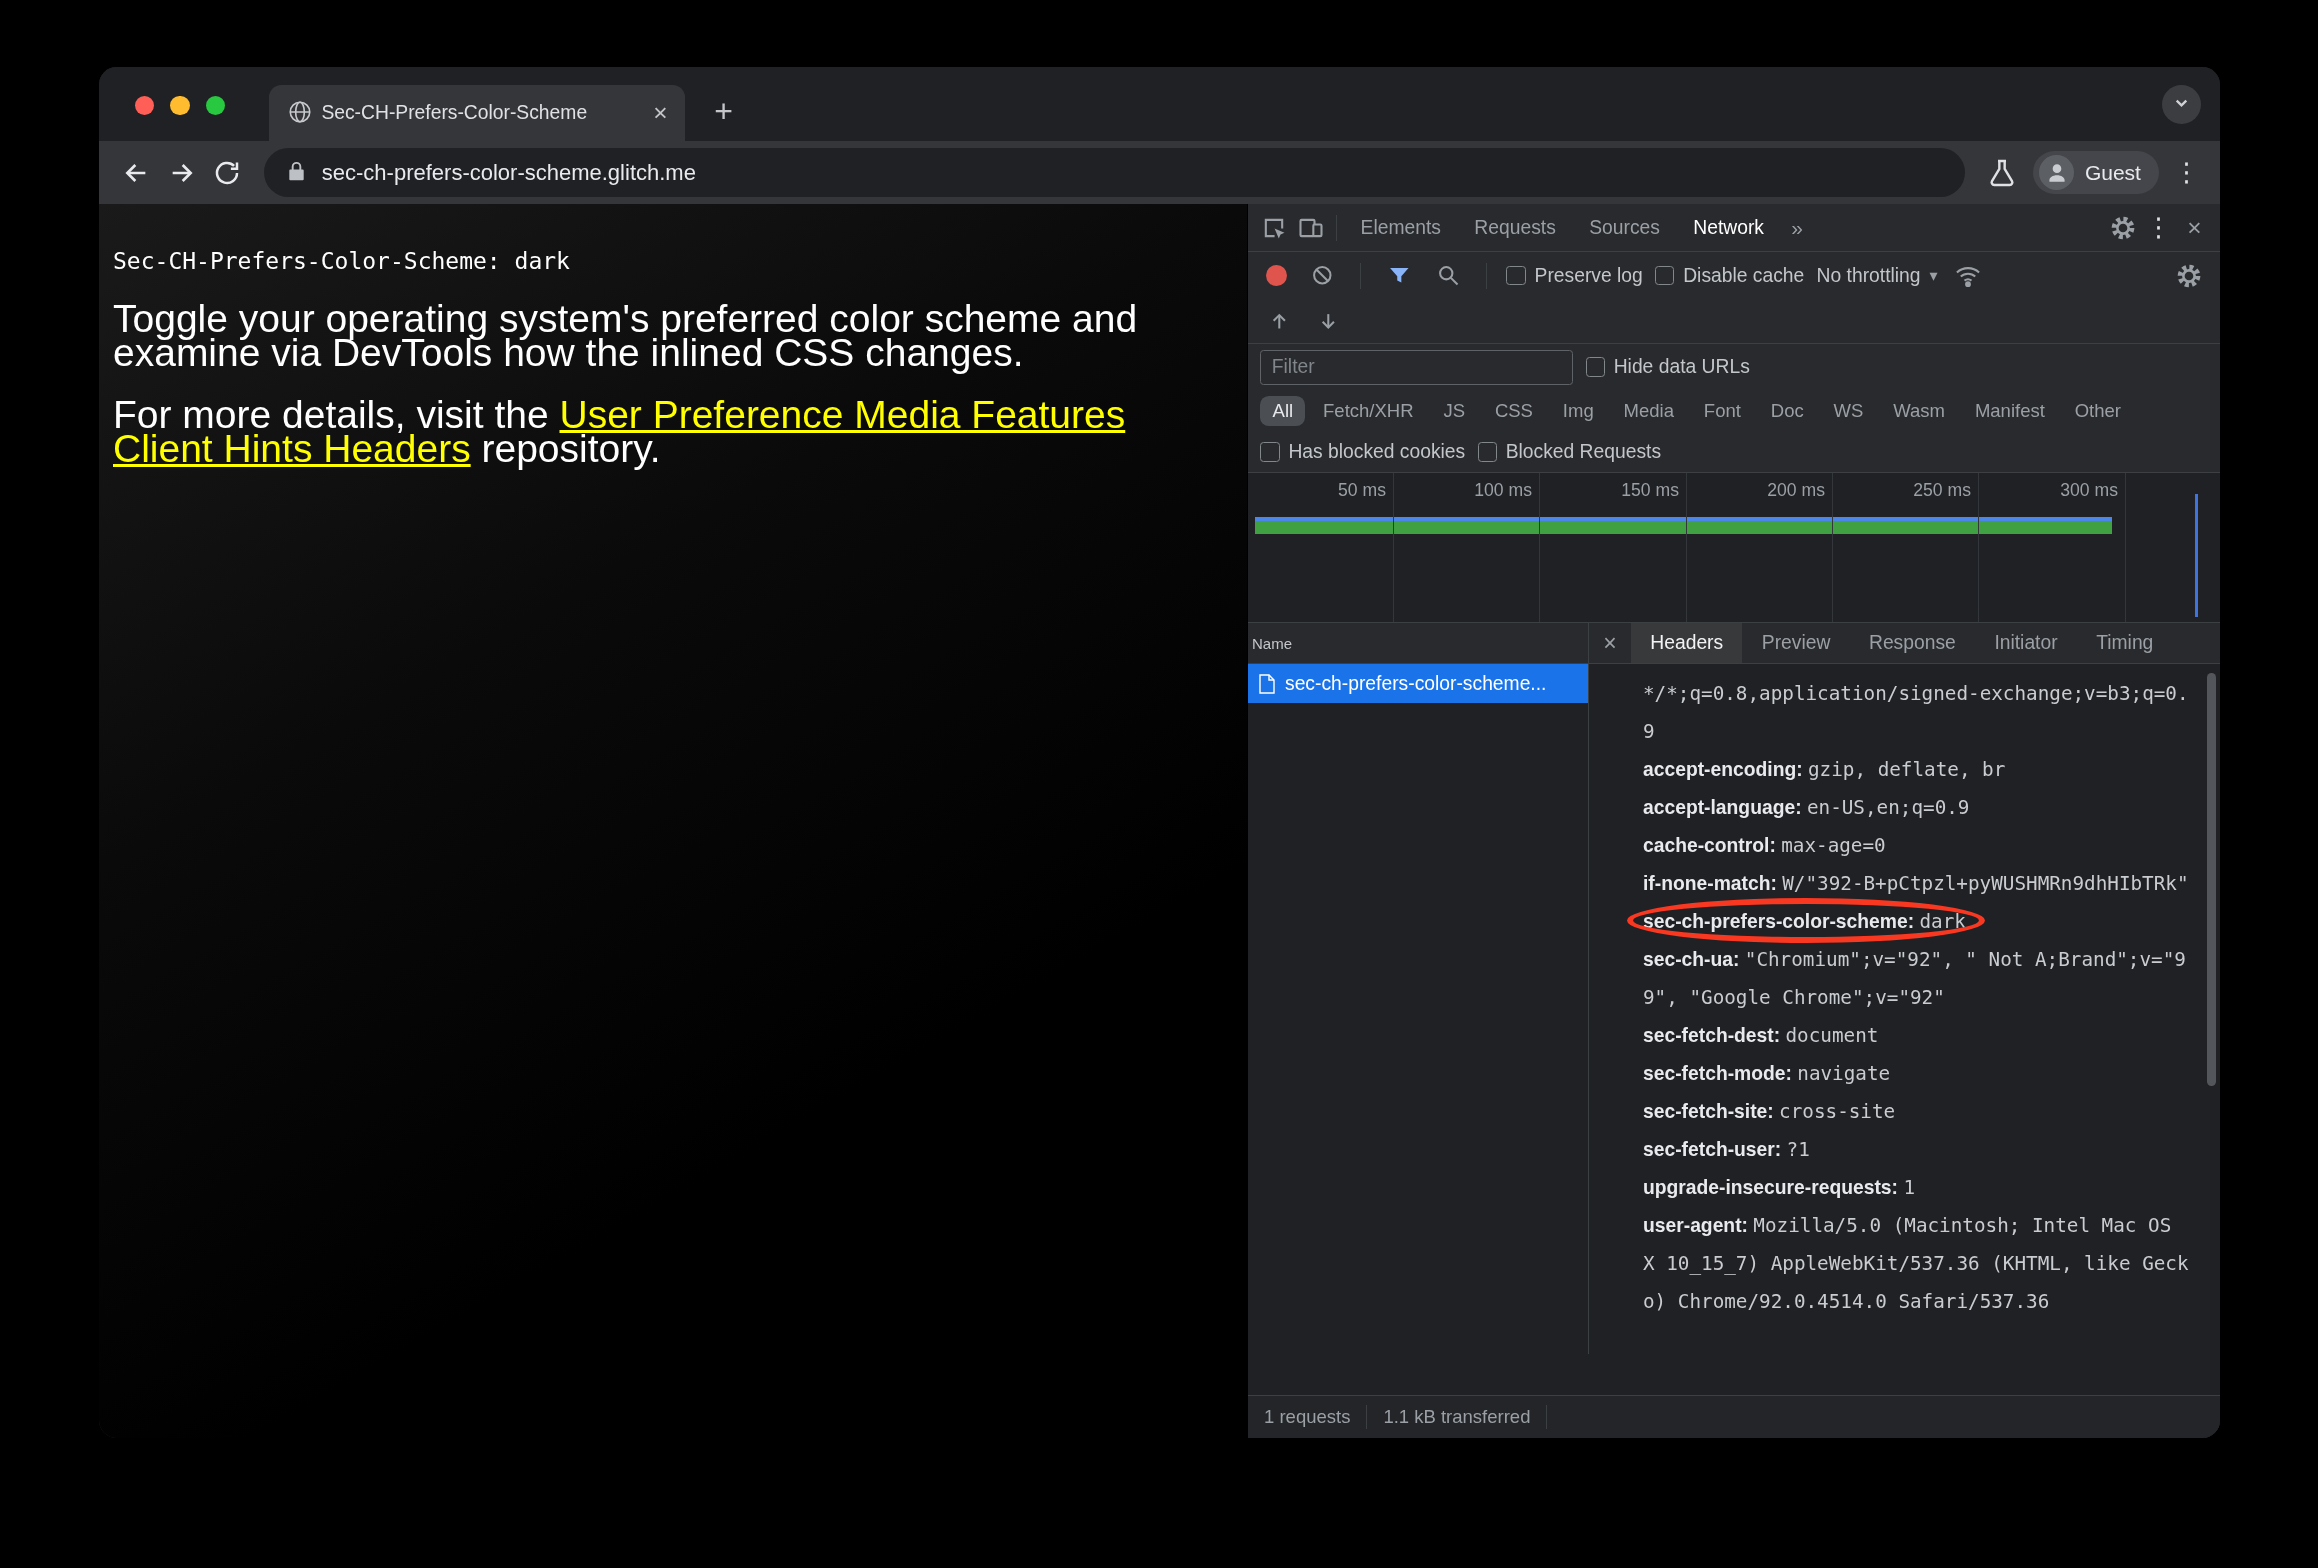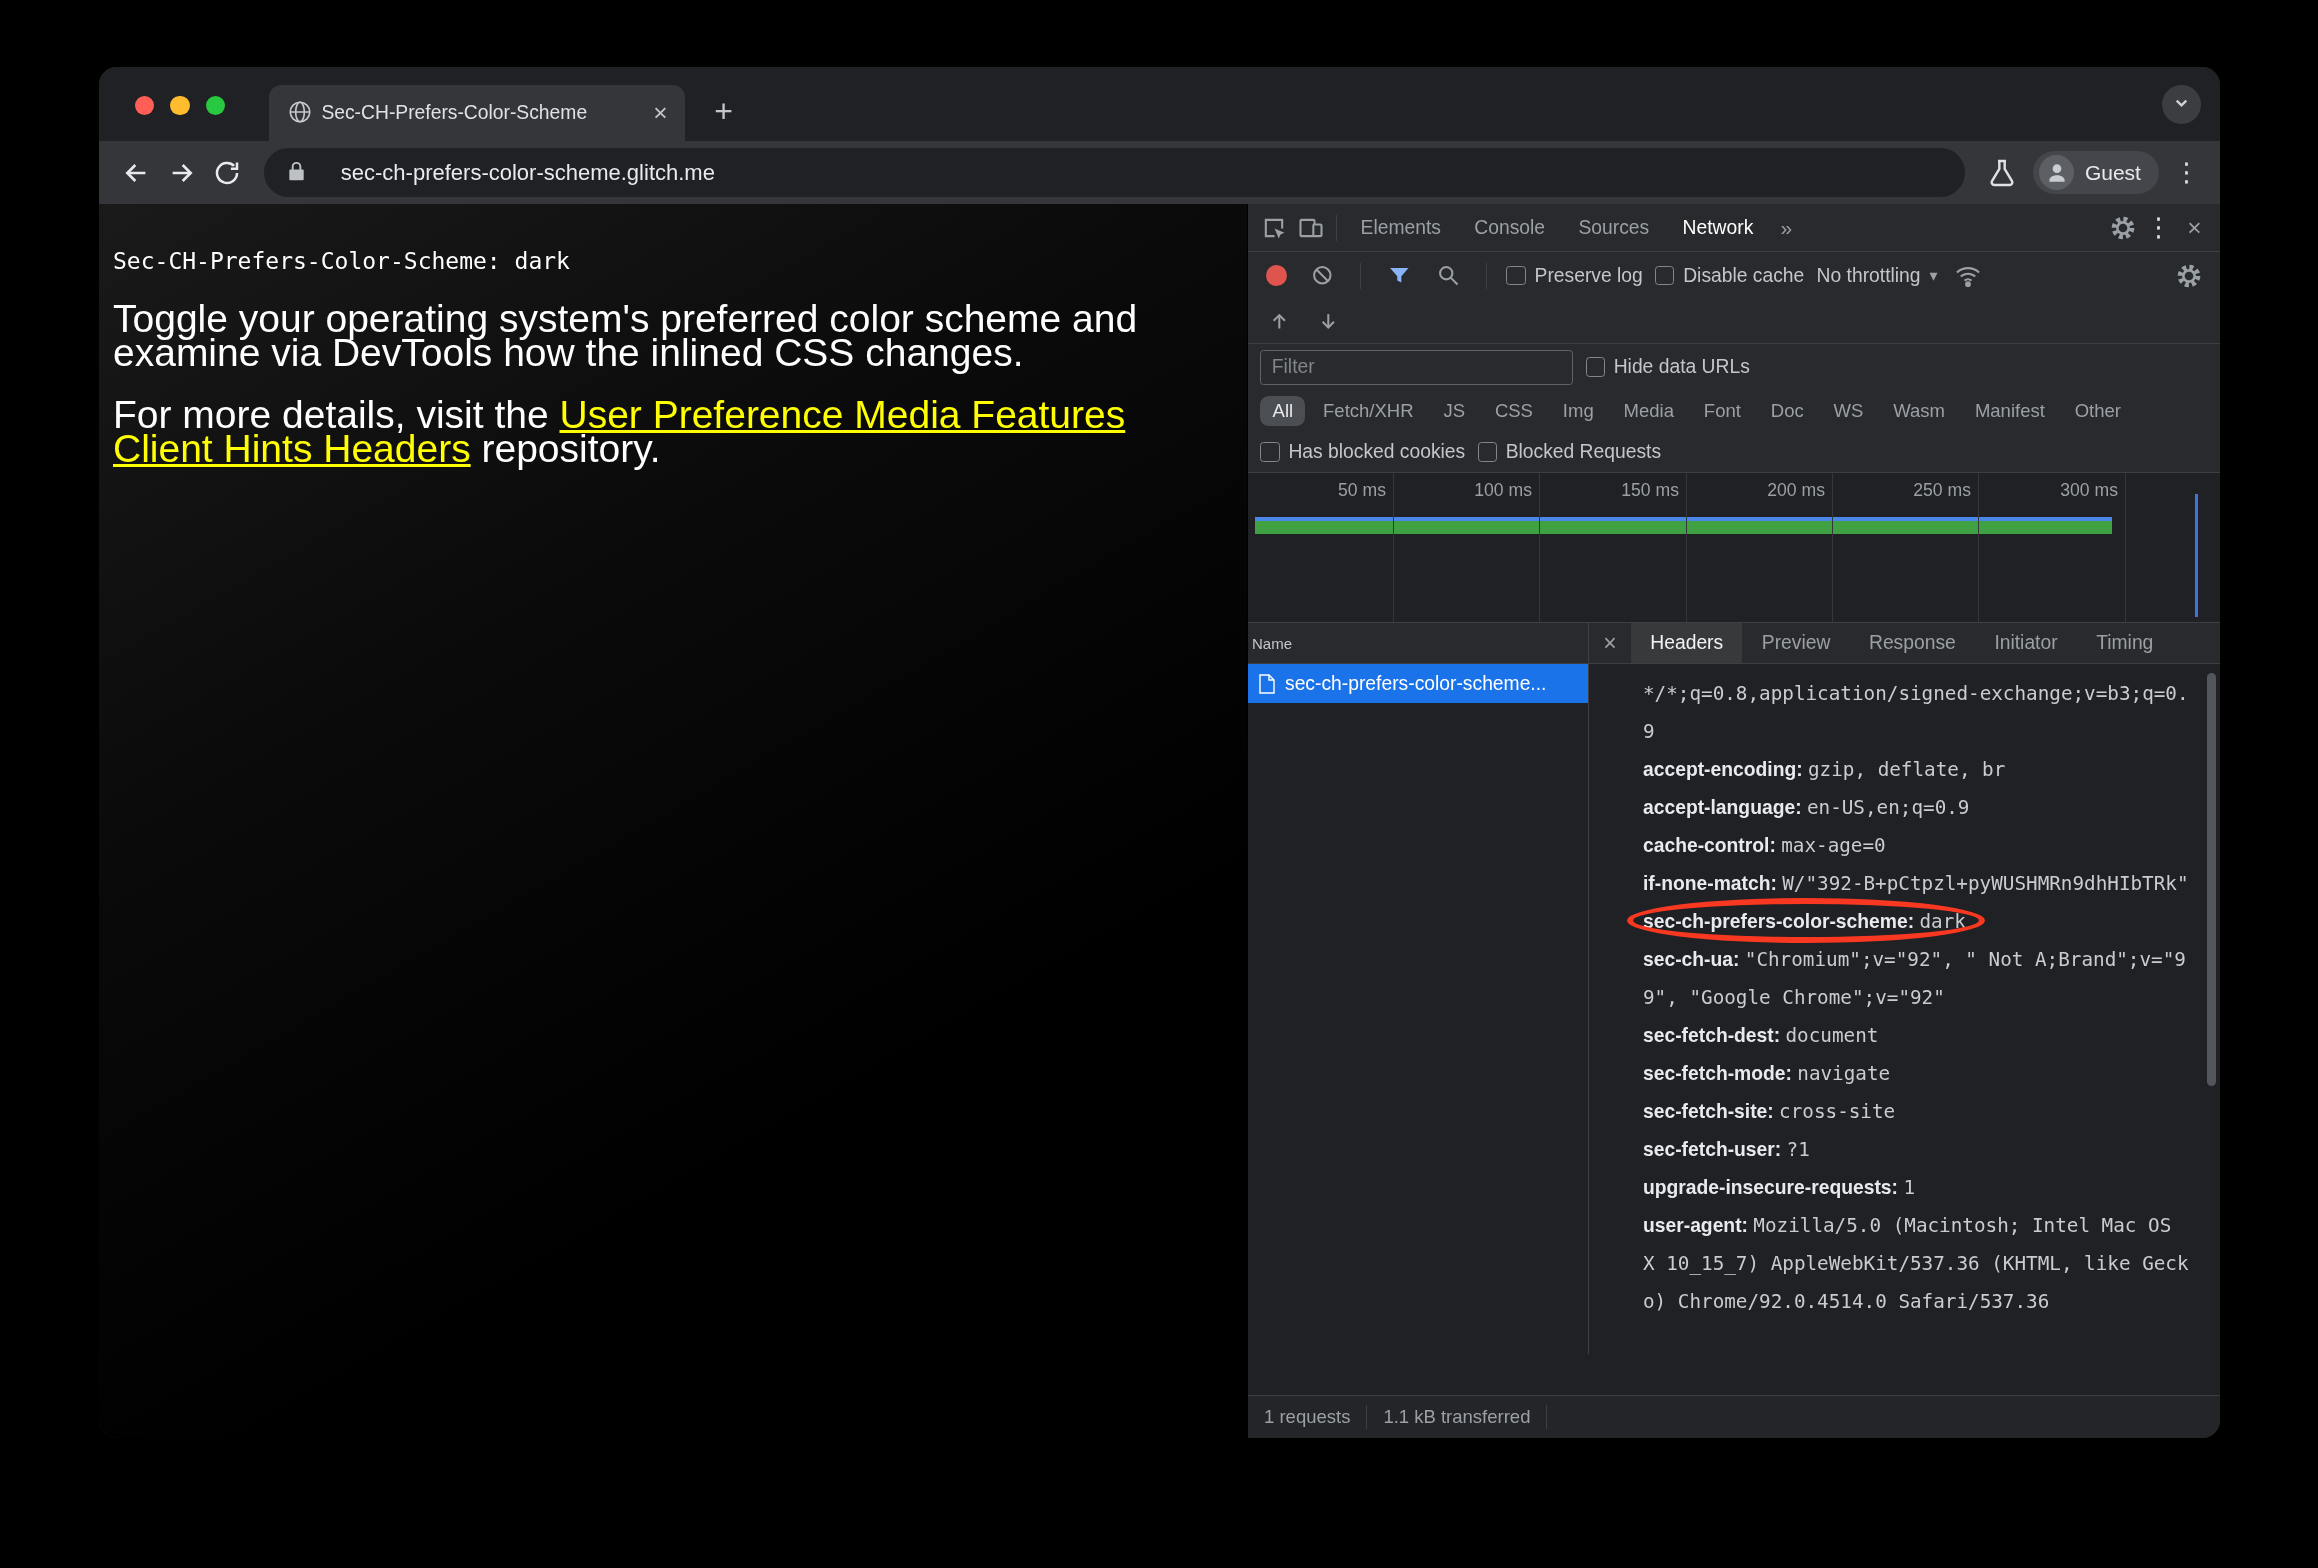--- a/index.html
+++ b/index.html
@@ -24,21 +24,21 @@
   .newtab{position:absolute;left:605px;bottom:8.8px;width:39px;height:39px;border-radius:50%;
           color:#c3c6c9;font-size:32px;line-height:37px;text-align:center;}
   .strip-chevron{position:absolute;right:19.3px;top:17.6px;width:39px;height:39px;border-radius:50%;
           background:#3c3d41;display:flex;align-items:center;justify-content:center;}
 
   
   .navbar{flex:0 0 63px;background:#35363a;display:flex;align-items:center;padding:0 16px;gap:3.5px;}
   .nav-btn{width:42px;height:42px;display:flex;align-items:center;justify-content:center;border-radius:50%;}
   .addr{flex:1;height:49px;background:#202124;border-radius:24.6px;display:flex;align-items:center;
         padding:0 21px;gap:14px;margin:0 12.3px;min-width:0;}
-  .addr-url{font-size:22px;color:#e8eaed;white-space:nowrap;margin-left:19px;}
+  .addr-url{font-size:22px;color:#e8eaed;white-space:nowrap;}
   .guest{display:flex;align-items:center;gap:10.5px;background:#44464b;border-radius:23px;
          padding:4.4px 17.6px 4.4px 6.2px;margin:0 7px;}
   .guest-name{font-size:21px;color:#e8eaed;}
   .avatar{width:35px;height:35px;border-radius:50%;background:#5c6064;display:flex;
           align-items:center;justify-content:center;}
   .kebab{font-size:26px;color:#dfe1e5;width:35px;text-align:center;}
 
   
   .content{flex:1;display:flex;min-height:0;}
   .page{width:1148px;flex:0 0 1148px;box-sizing:border-box;padding:19.3px 21px 0 14px;
@@ -210,21 +210,21 @@
         </div>
         <div class="icon-btn">
           <svg viewBox="0 0 24 24" width="28" height="28" fill="none" stroke="#9aa0a6" stroke-width="1.8">
             <rect x="3" y="5" width="12" height="14" rx="1"></rect>
               <rect x="14" y="9" width="7" height="10" rx="1" fill="#292a2d"></rect>
           </svg>
         </div>
         <div class="divider"></div>
         <div id="mainTabs">
             <div class="dt-tab">Elements</div>
-            <div class="dt-tab">Console</div>
+            <div class="dt-tab">Requests</div>
             <div class="dt-tab">Sources</div>
             <div class="dt-tab selected">Network</div>
           </div>
         <div class="more-tabs">»</div>
         <div class="spacer"></div>
         <div class="icon-btn">
           <svg viewBox="0 0 24 24" width="26" height="26">
             <circle cx="12" cy="12" r="8" fill="none" stroke="#9aa0a6" stroke-width="5" stroke-dasharray="3.5 2.8"></circle>
             <circle cx="12" cy="12" r="5.2" fill="none" stroke="#9aa0a6" stroke-width="2.4"></circle>
           </svg>

